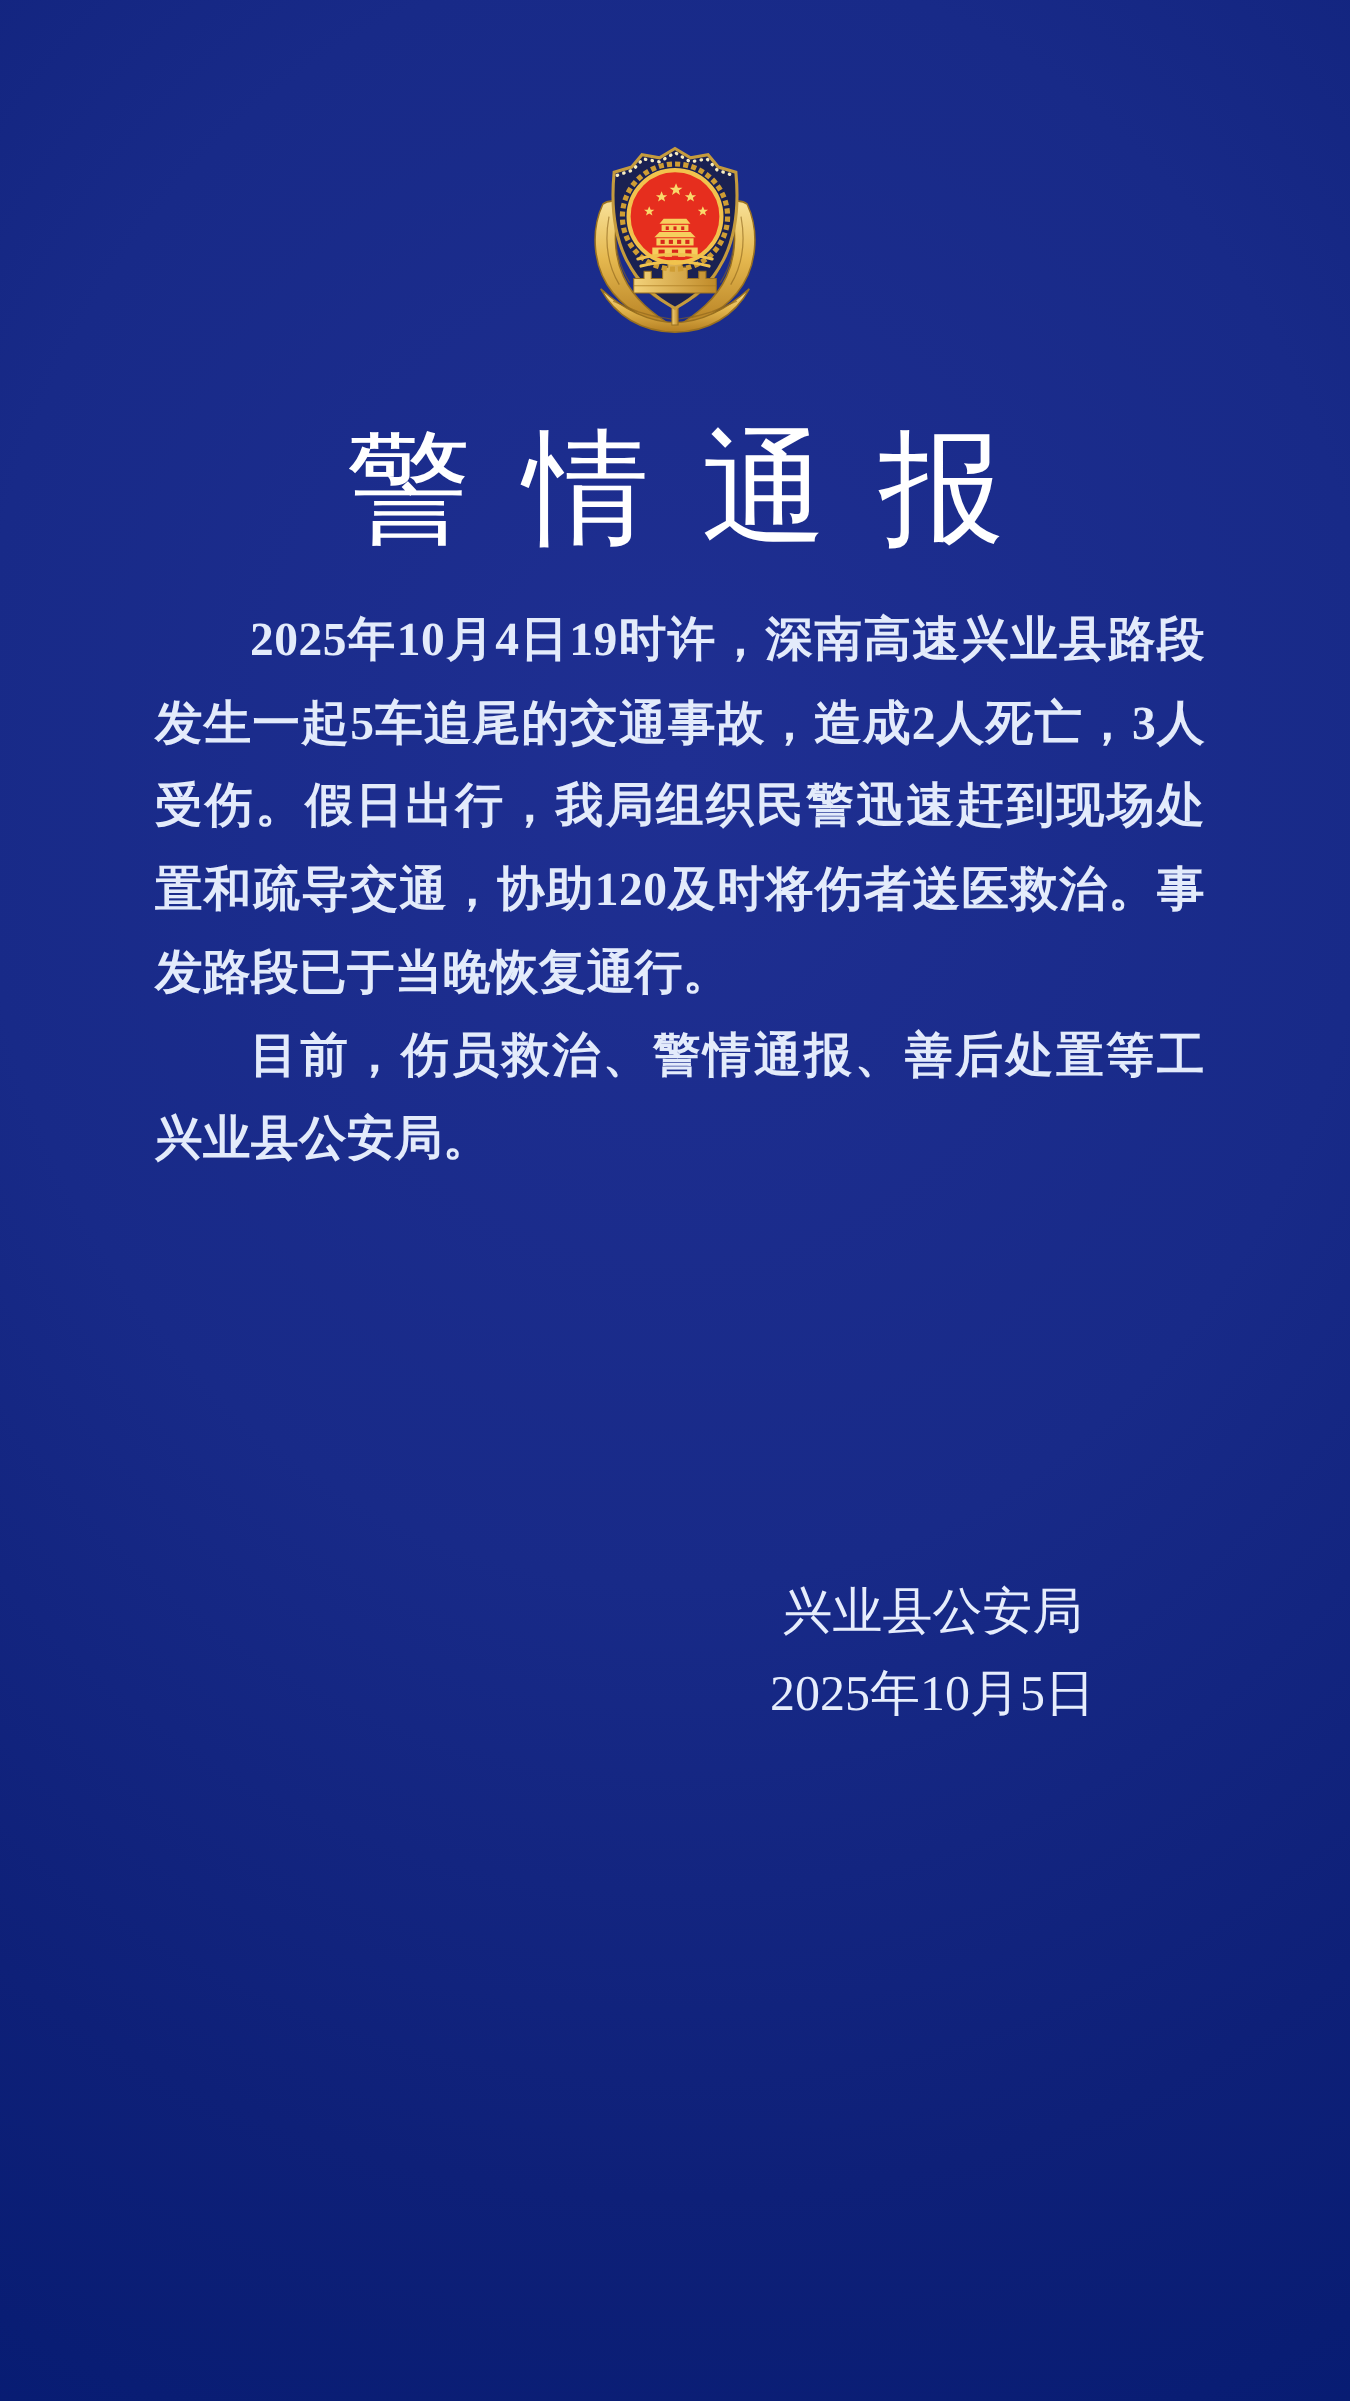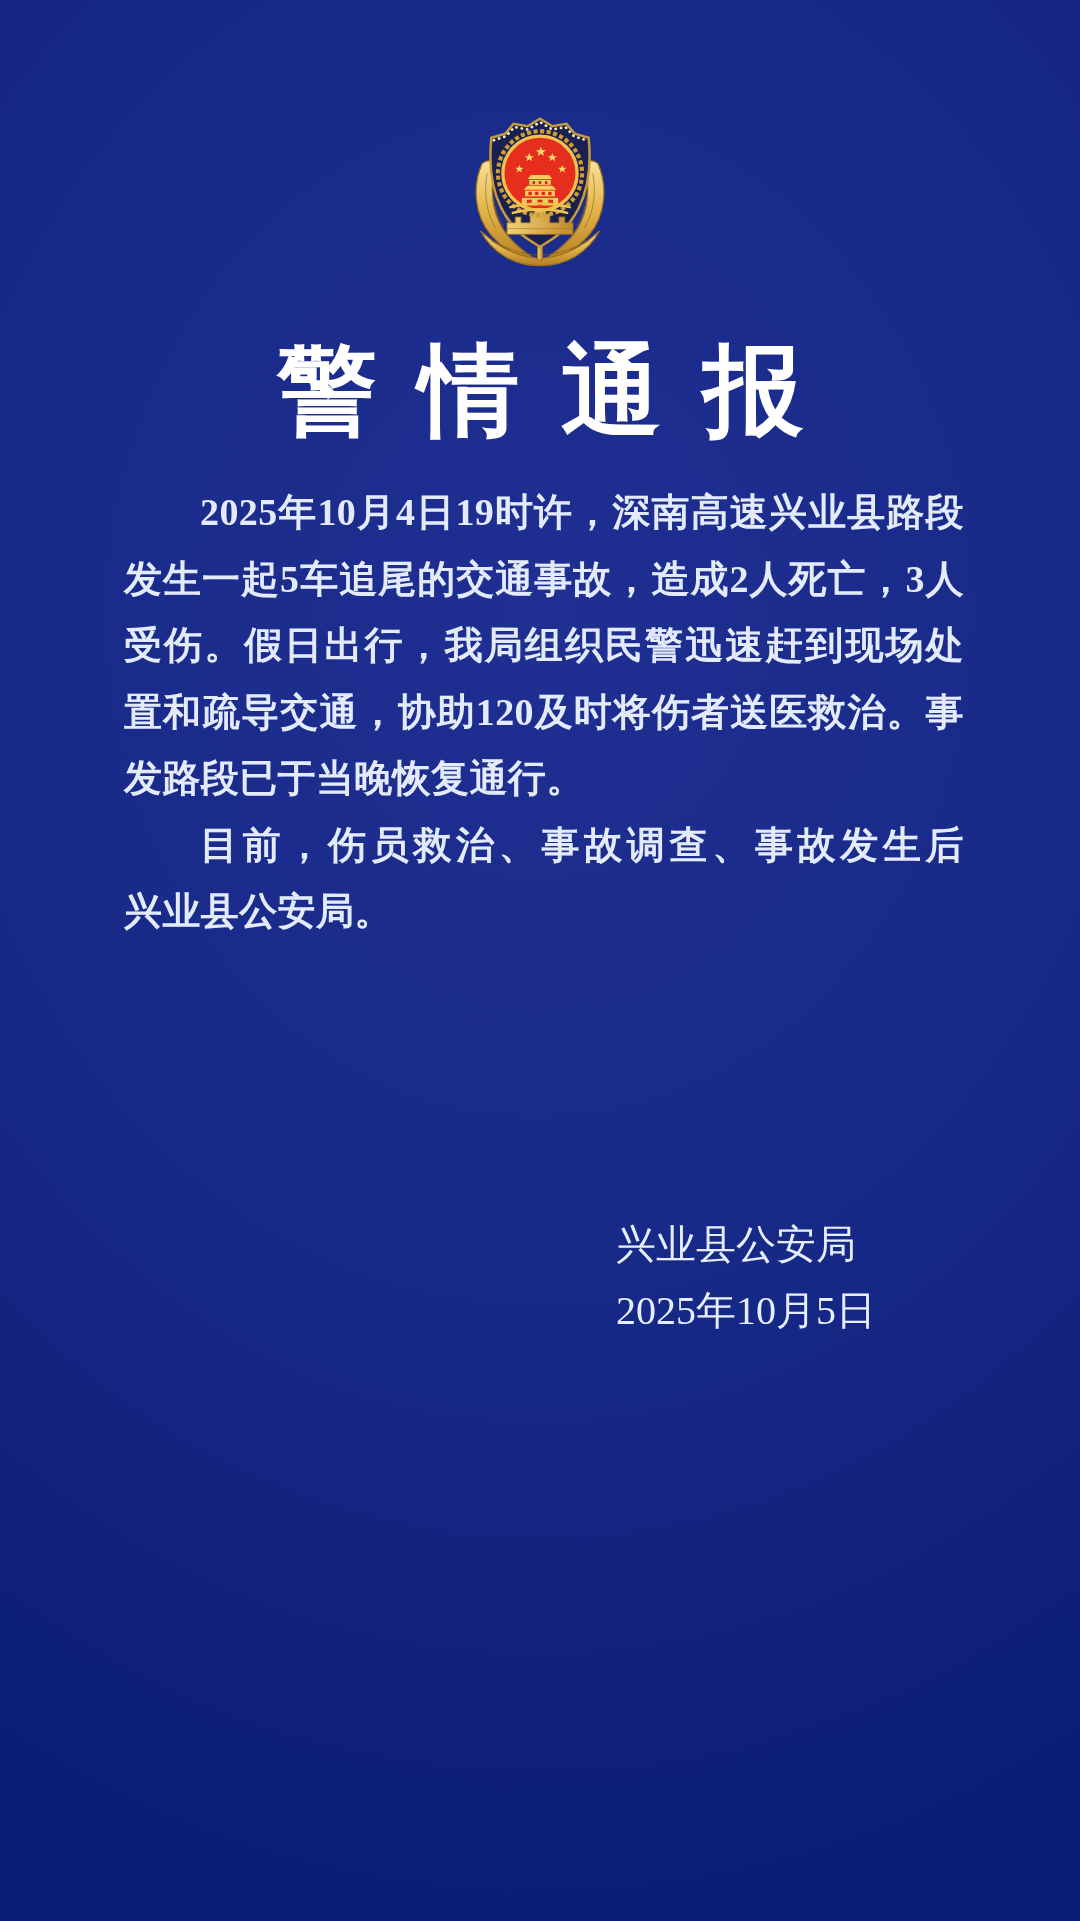--- a/index.html
+++ b/index.html
@@ -15,40 +15,41 @@
     position:absolute;top:99px;left:50%;transform:translateX(-50%);
     width:166px;height:170px;
   }
   .emblem svg{display:block;width:100%;height:100%;}
   .title{
     position:absolute;top:336px;left:0;width:100%;
     margin:0;
     text-align:center;
     color:#ffffff;
     font-size:100px;
-    font-weight:700;
+    font-weight:400;
     letter-spacing:0.42em;
     text-indent:0.42em;
     line-height:1.12;
     white-space:nowrap;
   }
   .body-text{
     position:absolute;top:479px;left:124px;right:116px;
     color:#e3ebfb;
     font-size:38px;
     line-height:66.5px;
     letter-spacing:0.01em;
     font-weight:bold;
   }
   .para{margin:0;padding:0;}
   .bline{text-align:justify;white-space:nowrap;}
   .bline.fill{text-align-last:justify;white-space:normal;}
   .bline.indent{text-indent:2em;}
   .signature{
-    position:absolute;top:1212px;right:204px;
+    position:absolute;top:1256px;right:204px;
+    text-align:center;
     color:#e6edfc;
     font-size:40px;
     line-height:66px;
   }
   .signature .sig-line{white-space:nowrap;}
 </style>
 </head>
 <body>
 
 <div class="page">
@@ -123,21 +124,21 @@
 
   <div class="body-text">
     <div class="para">
       <div class="bline fill indent">2025年10月4日19时许，深南高速兴业县路段</div>
       <div class="bline fill">发生一起5车追尾的交通事故，造成2人死亡，3人</div>
       <div class="bline fill">受伤。假日出行，我局组织民警迅速赶到现场处</div>
       <div class="bline fill">置和疏导交通，协助120及时将伤者送医救治。事</div>
       <div class="bline">发路段已于当晚恢复通行。</div>
     </div>
     <div class="para">
-      <div class="bline fill indent">目前，伤员救治、事故调查、事故发生后</div>
+      <div class="bline fill indent">目前，伤员救治、警情通报、善后处置等工</div>
       <div class="bline">兴业县公安局。</div>
     </div>
   </div>
 
   <div class="signature">
     <div class="sig-line">兴业县公安局</div>
     <div class="sig-line">2025年10月5日</div>
   </div>
 
 </div>

